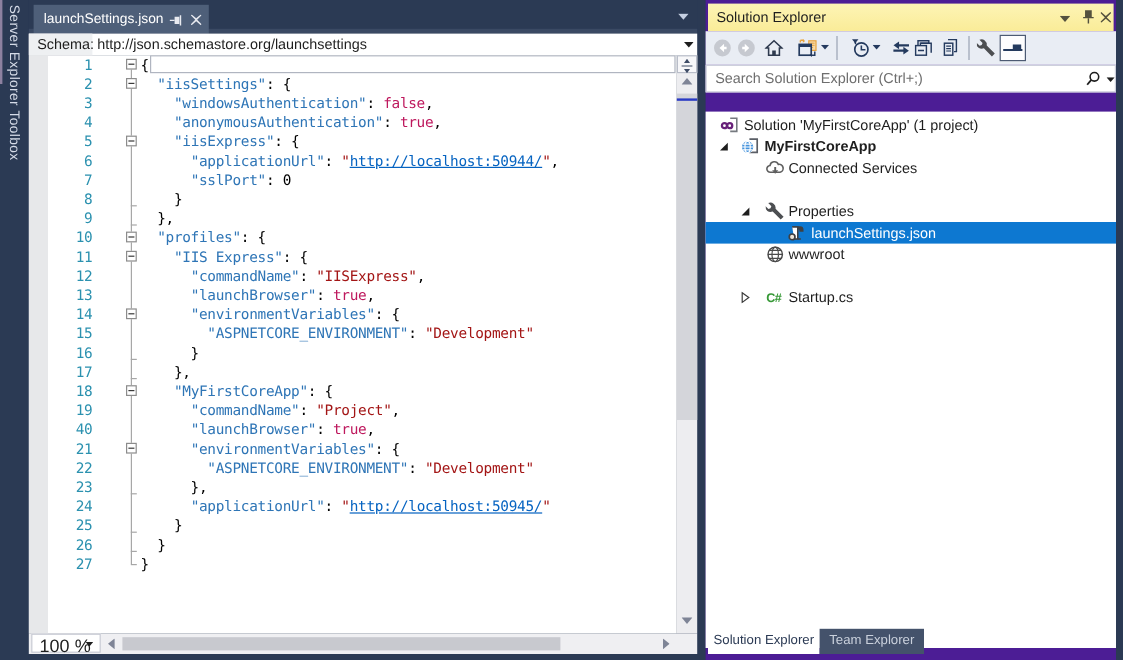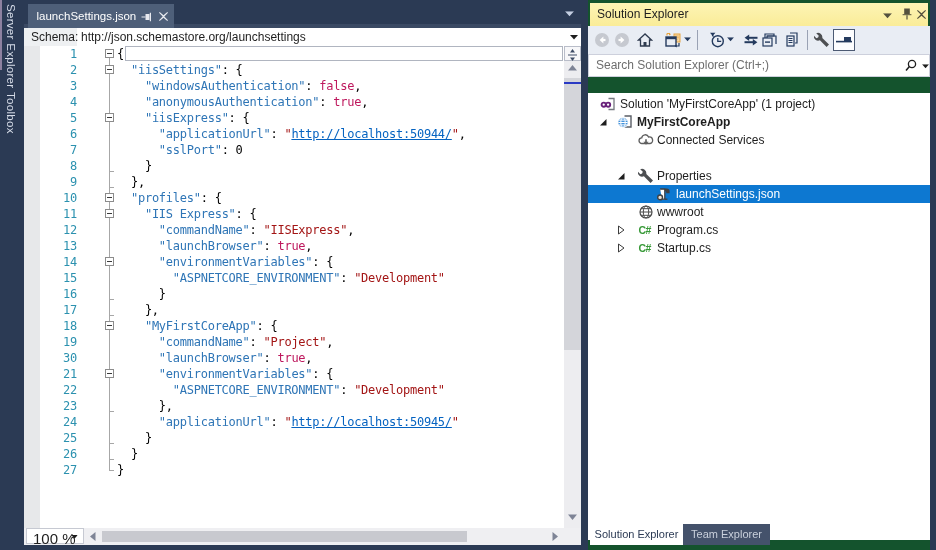--- a/index.html
+++ b/index.html
@@ -58,21 +58,21 @@
   
   #hscroll { position:absolute; left:0; top:528px; width:557px; height:17px; background:#EFEFF2; }
   #zoom-combo { position:absolute; left:2px; top:0px; width:58px; height:16px; background:#fff; border:1px solid #C6C9D2; }
   #zoom-combo .zv { position:absolute; left:6px; top:1px; font-size:15px; color:#1E1E1E; }
   #zoom-combo .caret { position:absolute; right:5px; top:6px; }
   #hscroll .left { position:absolute; left:66px; top:4px; }
   #hscroll .right { position:absolute; left:528px; top:4px; }
   #hscroll .thumb { position:absolute; left:78px; top:3px; width:365px; height:11px; background:#C8C9CF; }
 
   
-  #panel { position:absolute; left:588px; top:0; width:342px; height:550px; background:#14532d; }
+  #panel { position:absolute; left:588px; top:0; width:342px; height:550px; background:#4c1d95; }
   #panel-title { position:absolute; left:2px; top:3px; width:338px; height:23px; background:linear-gradient(#FDF4B5, #FAEC98); }
   #panel-title .txt { position:absolute; left:7px; top:4px; font-size:12px; color:#1E1E1E; }
   #panel-title .caret { position:absolute; left:293px; top:10px; }
   #panel-title .pin { position:absolute; left:311px; top:5px; }
   #panel-title .close { position:absolute; left:327px; top:7px; }
 
   #panel-toolbar { position:absolute; left:0px; top:26px; width:342px; height:28px; background:#E9EDF4; }
   .tbtn { position:absolute; top:6px; width:16px; height:16px; }
   .tb-sep { position:absolute; top:4px; width:1px; height:20px; background:#9AA2B4; }
   .tb-caret { position:absolute; top:11px; }
@@ -345,21 +345,21 @@
         </div>
         <div class="codeline" style="top: 272px;">
           <span class="num">18</span>
           <span class="txt"><span class="tk-p">    </span><span class="tk-k">"MyFirstCoreApp"</span><span class="tk-p">: {</span></span>
         </div>
         <div class="codeline" style="top: 288px;">
           <span class="num">19</span>
           <span class="txt"><span class="tk-p">      </span><span class="tk-k">"commandName"</span><span class="tk-p">: </span><span class="tk-s">"Project"</span><span class="tk-p">,</span></span>
         </div>
         <div class="codeline" style="top: 304px;">
-          <span class="num">30</span>
+          <span class="num">40</span>
           <span class="txt"><span class="tk-p">      </span><span class="tk-k">"launchBrowser"</span><span class="tk-p">: </span><span class="tk-b">true</span><span class="tk-p">,</span></span>
         </div>
         <div class="codeline" style="top: 320px;">
           <span class="num">21</span>
           <span class="txt"><span class="tk-p">      </span><span class="tk-k">"environmentVariables"</span><span class="tk-p">: {</span></span>
         </div>
         <div class="codeline" style="top: 336px;">
           <span class="num">22</span>
           <span class="txt"><span class="tk-p">        </span><span class="tk-k">"ASPNETCORE_ENVIRONMENT"</span><span class="tk-p">: </span><span class="tk-s">"Development"</span></span>
         </div>
@@ -541,29 +541,20 @@
           <use href="#i-json"></use>
         </svg>
         <span class="lbl" style="left: 88px;">launchSettings.json</span>
       </div>
       <div class="trow" style="top: 110px;">
         <svg class="ticon" viewBox="0 0 16 16" style="left: 50px;">
           <use href="#i-globe"></use>
         </svg>
         <span class="lbl" style="left: 69px;">wwwroot</span>
       </div>
-      <div class="trow" style="top: 128px;">
-        <svg class="arr" width="10" height="10" viewBox="0 0 10 10" style="left: 28px;">
-          <use href="#i-arrow-col"></use>
-        </svg>
-        <svg class="ticon" viewBox="0 0 16 16" style="left: 50px;">
-          <use href="#i-csharp"></use>
-        </svg>
-        <span class="lbl" style="left: 69px;">Program.cs</span>
-      </div>
       <div class="trow" style="top: 146px;">
         <svg class="arr" width="10" height="10" viewBox="0 0 10 10" style="left: 28px;">
           <use href="#i-arrow-col"></use>
         </svg>
         <svg class="ticon" viewBox="0 0 16 16" style="left: 50px;">
           <use href="#i-csharp"></use>
         </svg>
         <span class="lbl" style="left: 69px;">Startup.cs</span>
       </div>
     </div>

